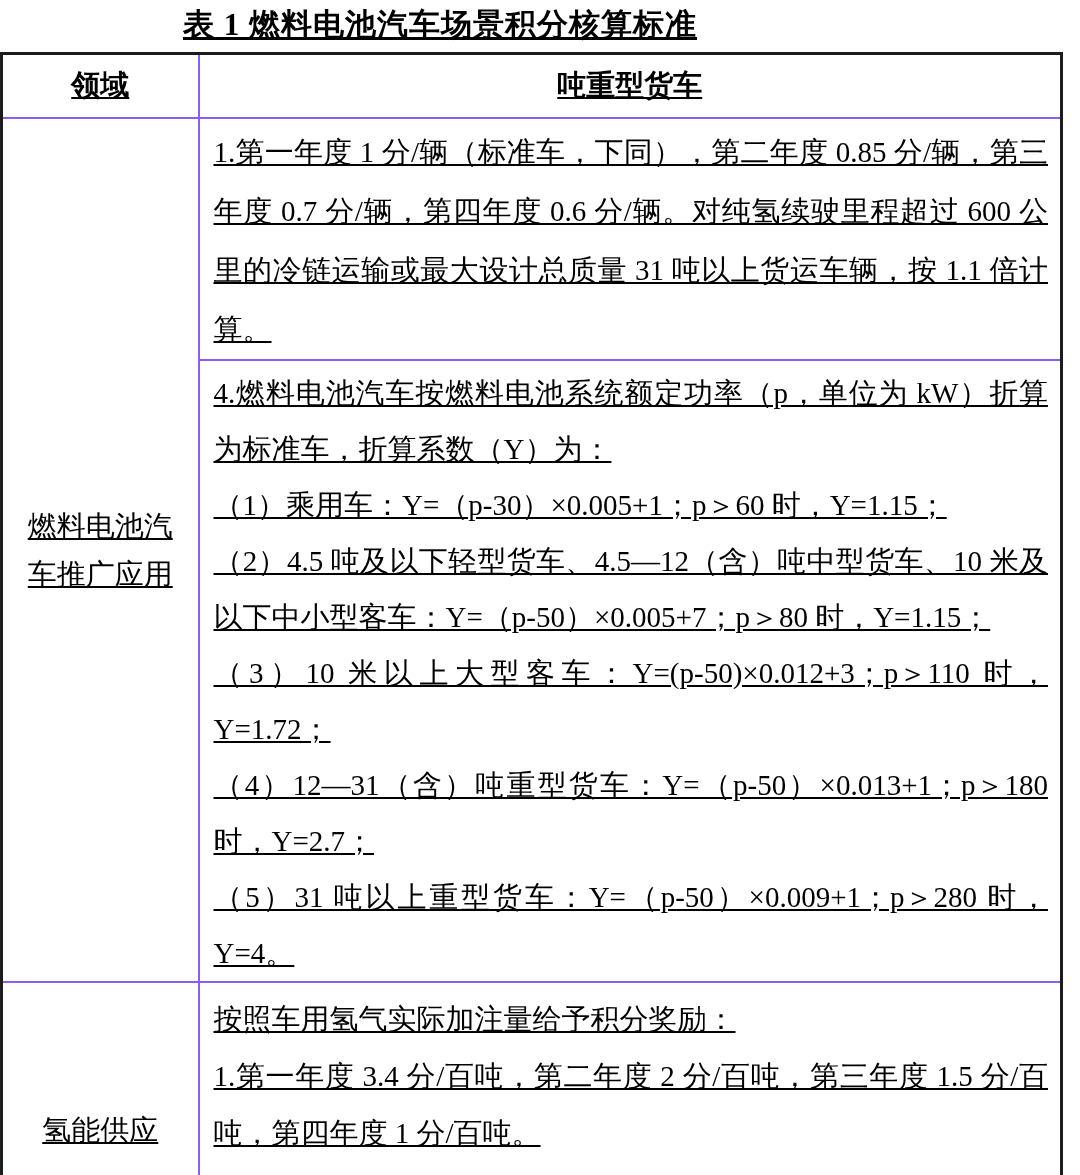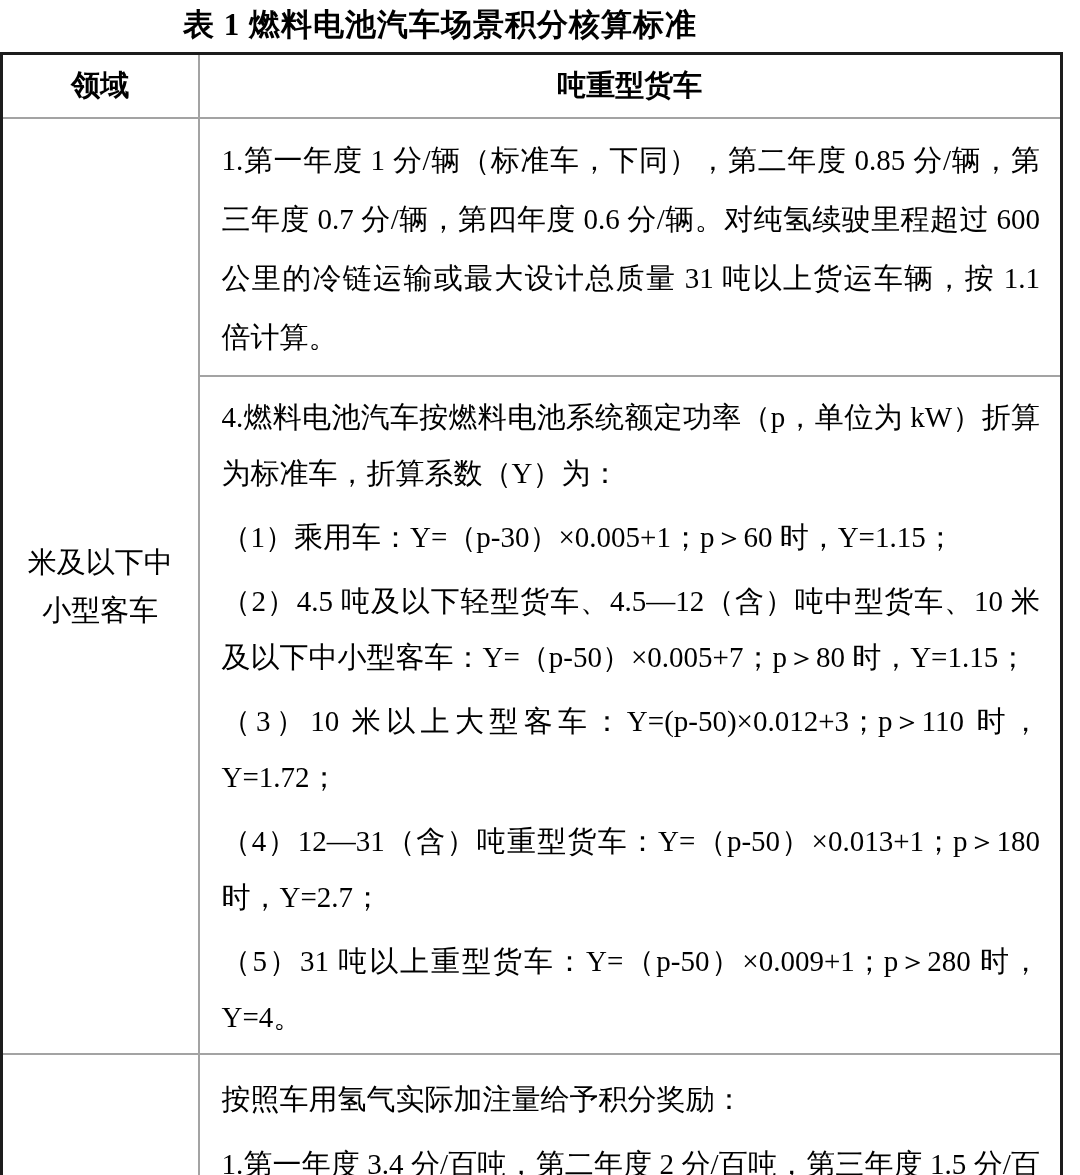--- a/index.html
+++ b/index.html
@@ -9,40 +9,41 @@
     width: 1080px;
     height: 1175px;
     font-family: "Liberation Serif", "DejaVu Serif", serif;
     color: #000000;
     overflow: hidden;
   }
   .page {
     width: 880px;
     height: 1175px;
     box-sizing: border-box;
+    text-decoration: underline;
   }
   .doc-title {
     margin: 0;
     padding: 5px 0 7px 0;
     text-align: center;
     font-size: 31px;
     font-weight: bold;
     letter-spacing: 1px;
     line-height: 40px;
   }
   table.score-table {
     width: 1060px;
     margin: 0 auto;
     border-collapse: collapse;
     table-layout: fixed;
     border: 3px solid #1c1c1c;
   }
   .score-table th,
   .score-table td {
-    border: 2px solid #a3a3a3;
+    border: 2px solid #8b5cf6;
     box-sizing: border-box;
   }
   col.c-domain { width: 197px; }
   col.c-standard { width: 863px; }
   .score-table th {
     font-size: 29px;
     font-weight: bold;
     height: 64px;
     text-align: center;
     vertical-align: middle;
@@ -54,21 +55,21 @@
     font-size: 29px;
     line-height: 48px;
     padding: 0 20px;
   }
   td.std-cell {
     vertical-align: top;
     font-size: 29px;
     padding: 4px 12px 0 14px;
   }
   td.std-cell p {
-    margin: 8px;
+    margin: 0;
     text-align: justify;
   }
   td.cell-a { height: 238px; }
   td.cell-a p { line-height: 59px; }
   td.cell-b { height: 505px; }
   td.cell-b p { line-height: 56px; }
   td.cell-c { height: 298px; padding-top: 8px; }
   td.cell-c p { line-height: 57px; }
 </style>
 </head>
@@ -84,21 +85,21 @@
       <col class="c-standard">
     </colgroup>
 
     <tbody>
         <tr>
       <th>领域</th>
       <th>吨重型货车</th>
     </tr>
 
     <tr>
-      <td class="domain-cell" rowspan="2">米及以下中小型客车</td>
+      <td class="domain-cell" rowspan="2">燃料电池汽车推广应用</td>
       <td class="std-cell cell-a">
         <p>1.第一年度 1 分/辆（标准车，下同），第二年度 0.85 分/辆，第三年度 0.7 分/辆，第四年度 0.6 分/辆。对纯氢续驶里程超过 600 公里的冷链运输或最大设计总质量 31 吨以上货运车辆，按 1.1 倍计算。</p>
       </td>
     </tr>
 
     <tr>
       <td class="std-cell cell-b">
         <p>4.燃料电池汽车按燃料电池系统额定功率（p，单位为 kW）折算为标准车，折算系数（Y）为：</p>
         <p>（1）乘用车：Y=（p-30）×0.005+1；p＞60 时，Y=1.15；</p>
         <p>（2）4.5 吨及以下轻型货车、4.5—12（含）吨中型货车、10 米及以下中小型客车：Y=（p-50）×0.005+7；p＞80 时，Y=1.15；</p>

